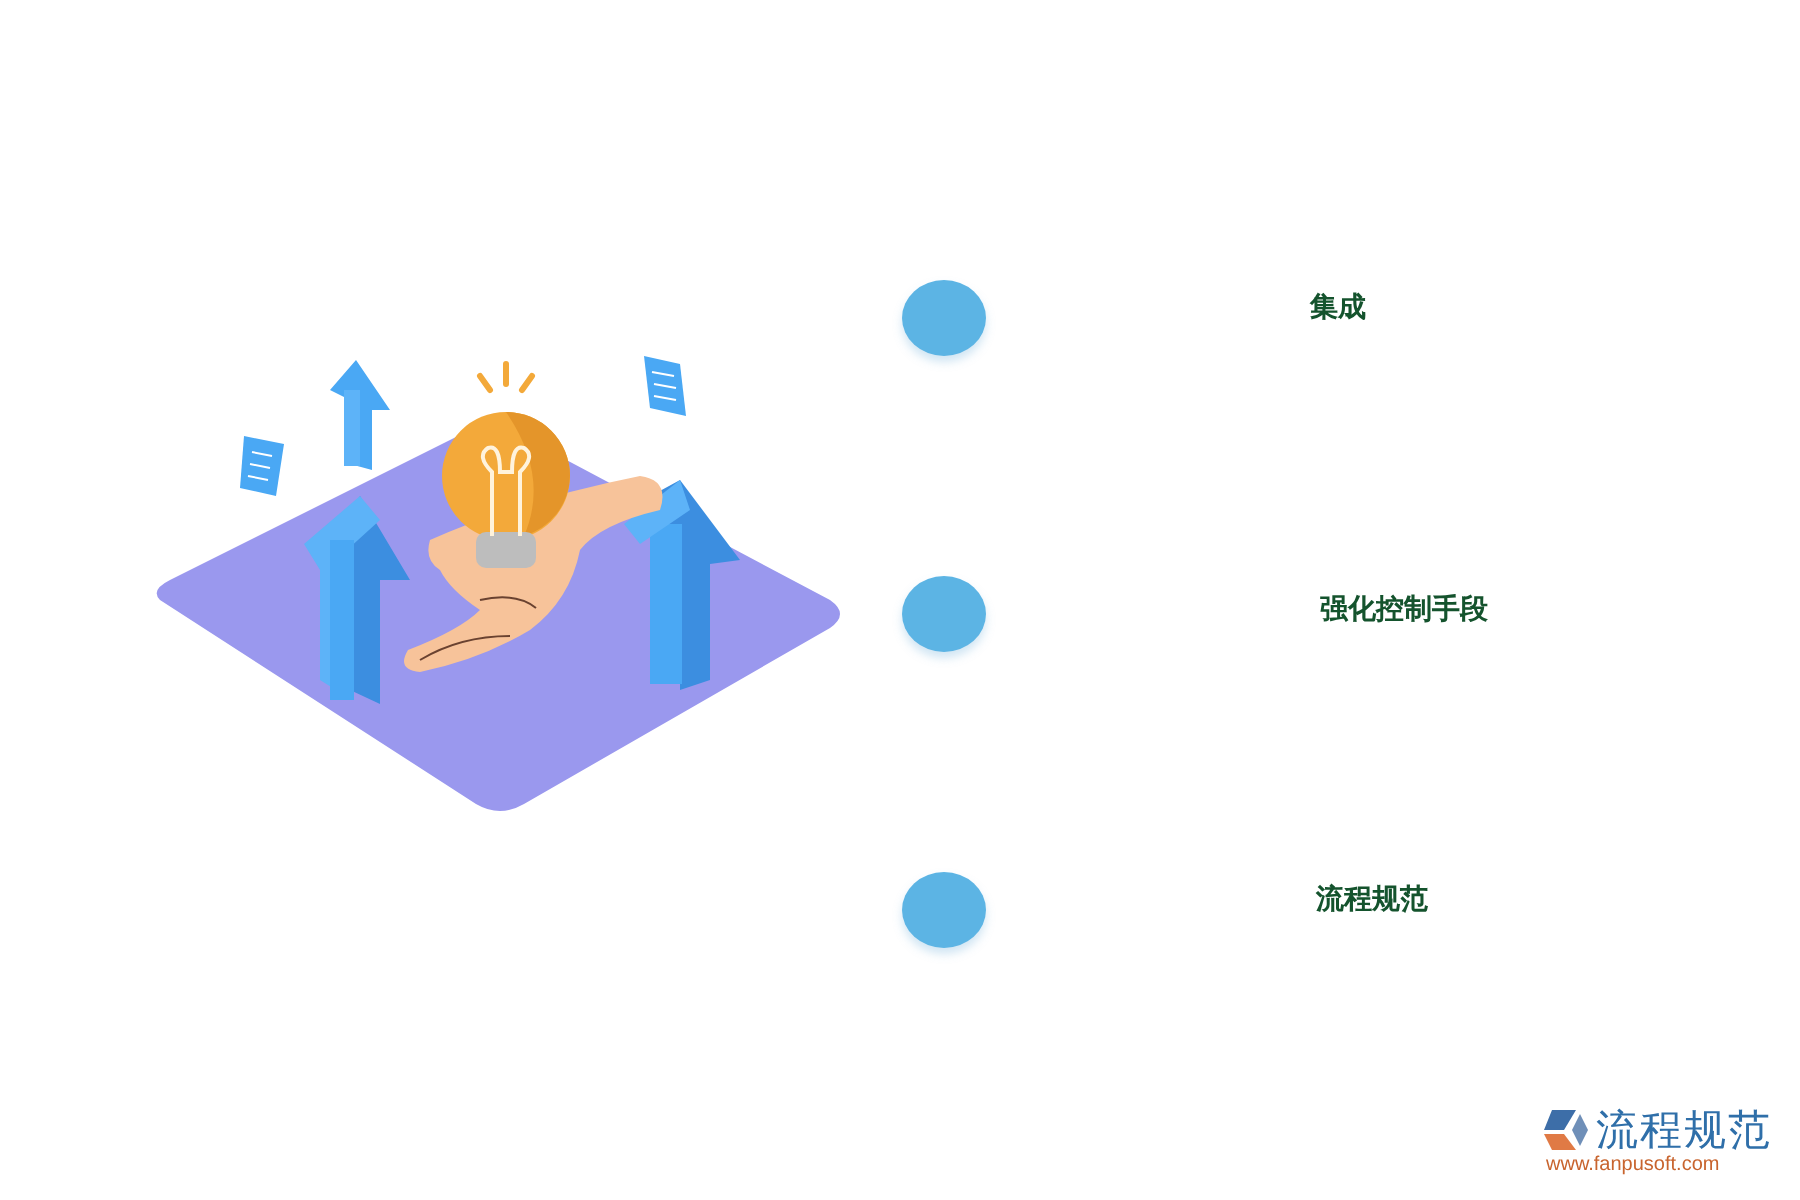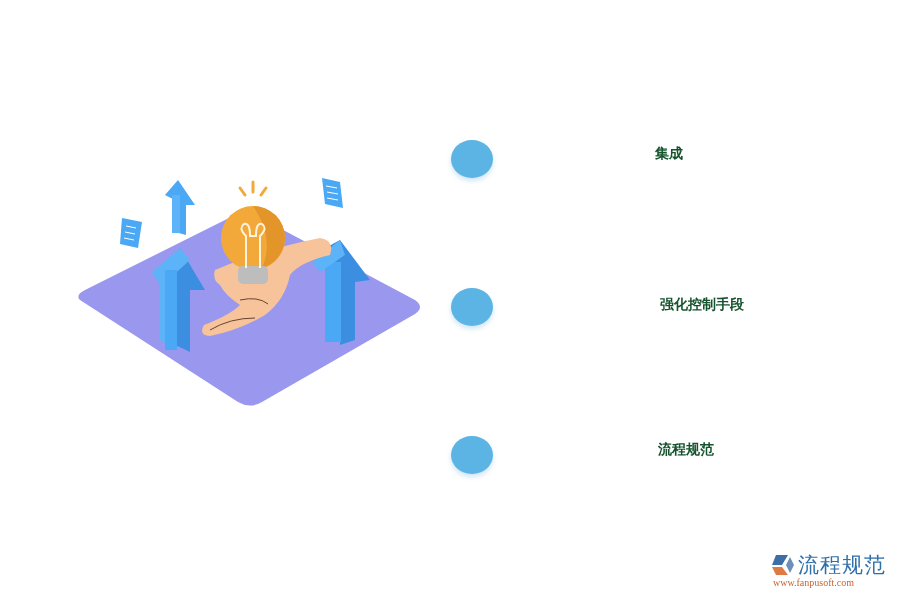--- a/index.html
+++ b/index.html
@@ -2,21 +2,21 @@
 <html><head>
 <meta charset="utf-8">
 <style>
   html, body { margin:0; padding:0; background:#ffffff; }
   body { width:900px; height:600px; position:relative; overflow:hidden; font-family:"DejaVu Sans", sans-serif; }
   .illus { position:absolute; left:0; top:0; width:900px; height:600px; }
   .item-dot { position:absolute; width:42px; height:38px; border-radius:50%; background:#5cb4e4; box-shadow:0 3px 5px rgba(120,180,220,0.35); }
   .item-label { position:absolute; font-size:14px; font-weight:bold; color:#14532d; white-space:nowrap; transform:translateX(-50%); }
   .logo { position:absolute; left:770px; top:553px; width:125px; height:40px; }
   .logo-name { position:absolute; left:28px; top:-2px; font-size:21px; color:#2f6fa9; letter-spacing:1px; white-space:nowrap; }
-  .logo-url { position:absolute; left:3px; top:24px; font-family:Liberation Serif, serif; font-size:10px; color:#c8642e; white-space:nowrap; }
+  .logo-url { position:absolute; left:3px; top:24px; font-family:Liberation Sans, sans-serif; font-size:10px; color:#c8642e; white-space:nowrap; }
 </style>
 </head>
 <body>
 
 <svg class="illus" viewBox="0 0 900 600">
 
   <path d="M80 300 Q75 295 85 290 L235 215 Q245 210 255 215 L415 300 Q425 307 415 314 L262 402 Q250 409 238 402 Z" fill="#9a98ee"></path>
 
   <g>
     <polygon points="165,272 180,248 205,290 190,290 190,352 175,345 175,285" fill="#3c8ee0"></polygon>

